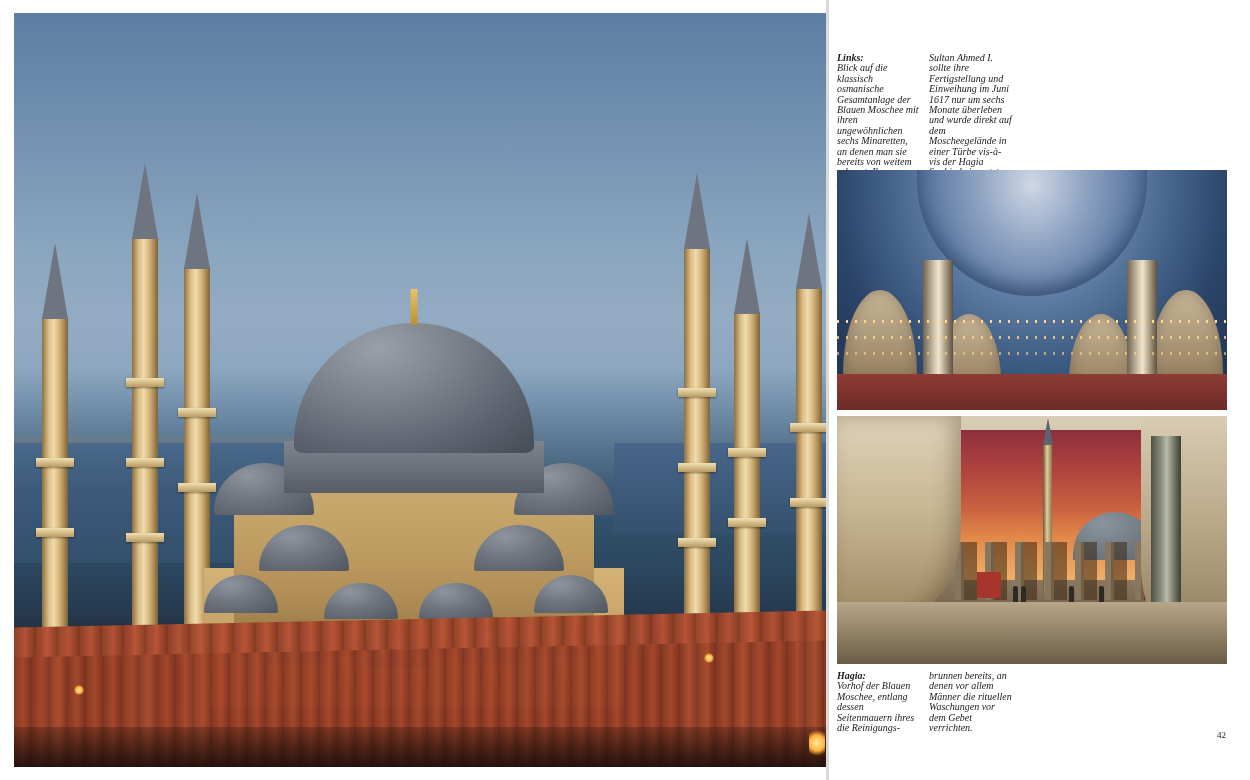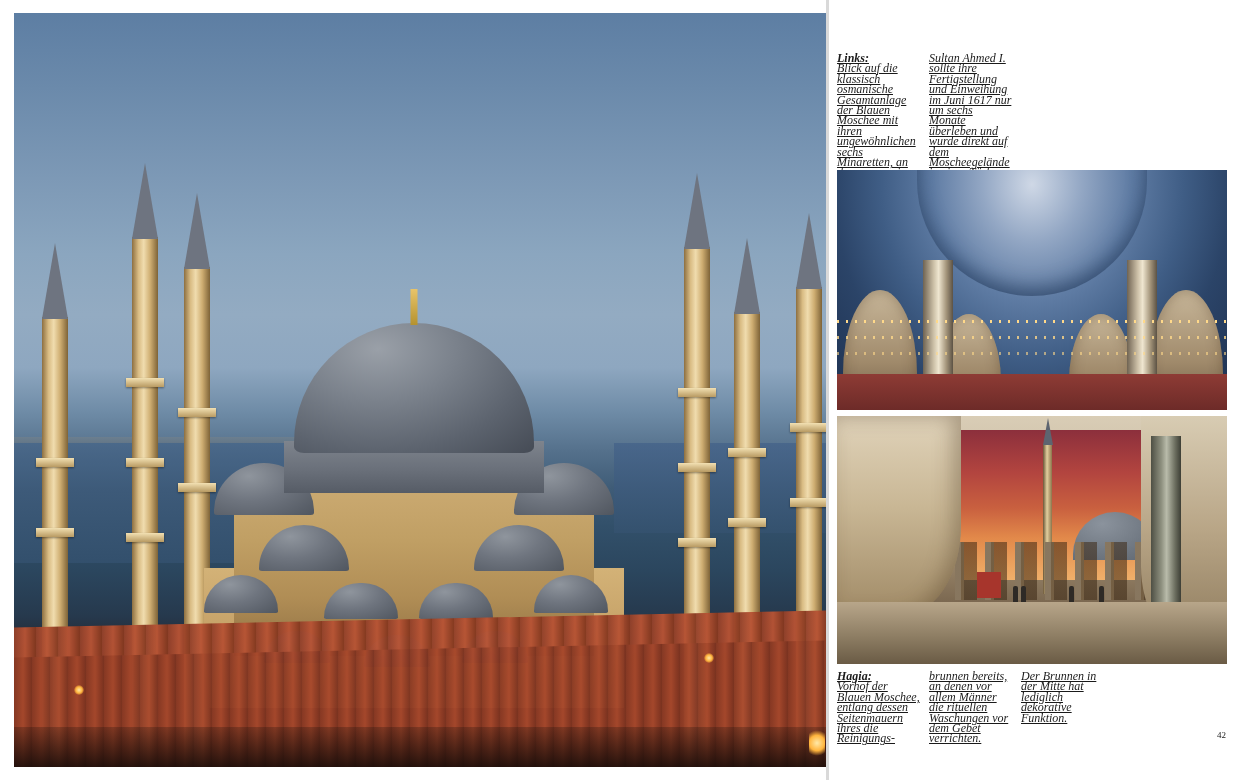--- a/index.html
+++ b/index.html
@@ -225,25 +225,24 @@
   }
 
   .caption-block {
     position: absolute;
     display: flex;
     gap: 0;
   }
   .col {
     font-family: "Liberation Serif", serif;
     font-style: italic;
-    font-size: 12px;
+    font-size: 10px;
     line-height: 10.4px;
     color: #1a1a1a;
     padding-right: 9px;
-    text-decoration: underline;
   }
   .col b, .col .lead {
     font-weight: bold;
     font-style: italic;
     display: block;
   }
 
   .top-captions { left: 8px; top: 40px; width: 392px; }
   .top-captions .col { width: 83px; }
 
@@ -546,22 +545,19 @@
 
     <div class="caption-block bottom-captions">
       <div class="col">
         <span class="lead">Hagia:</span>
         <span>Vorhof der Blauen Moschee, entlang dessen Seitenmauern ihres die Reinigungs-</span>
       </div>
       <div class="col">
         <span>brunnen bereits, an denen vor allem Männer die rituellen Waschungen vor dem Gebet verrichten.</span>
       </div>
       <div class="col">
-        <span>Der Brunnen in der Mitte hat lediglich dekorative Funktion.</span>
-      </div>
-      <div class="col">
         <span></span>
       </div>
     </div>
 
     <div class="page-number">42</div>
   </div>
 </div>
 
 </body></html>

